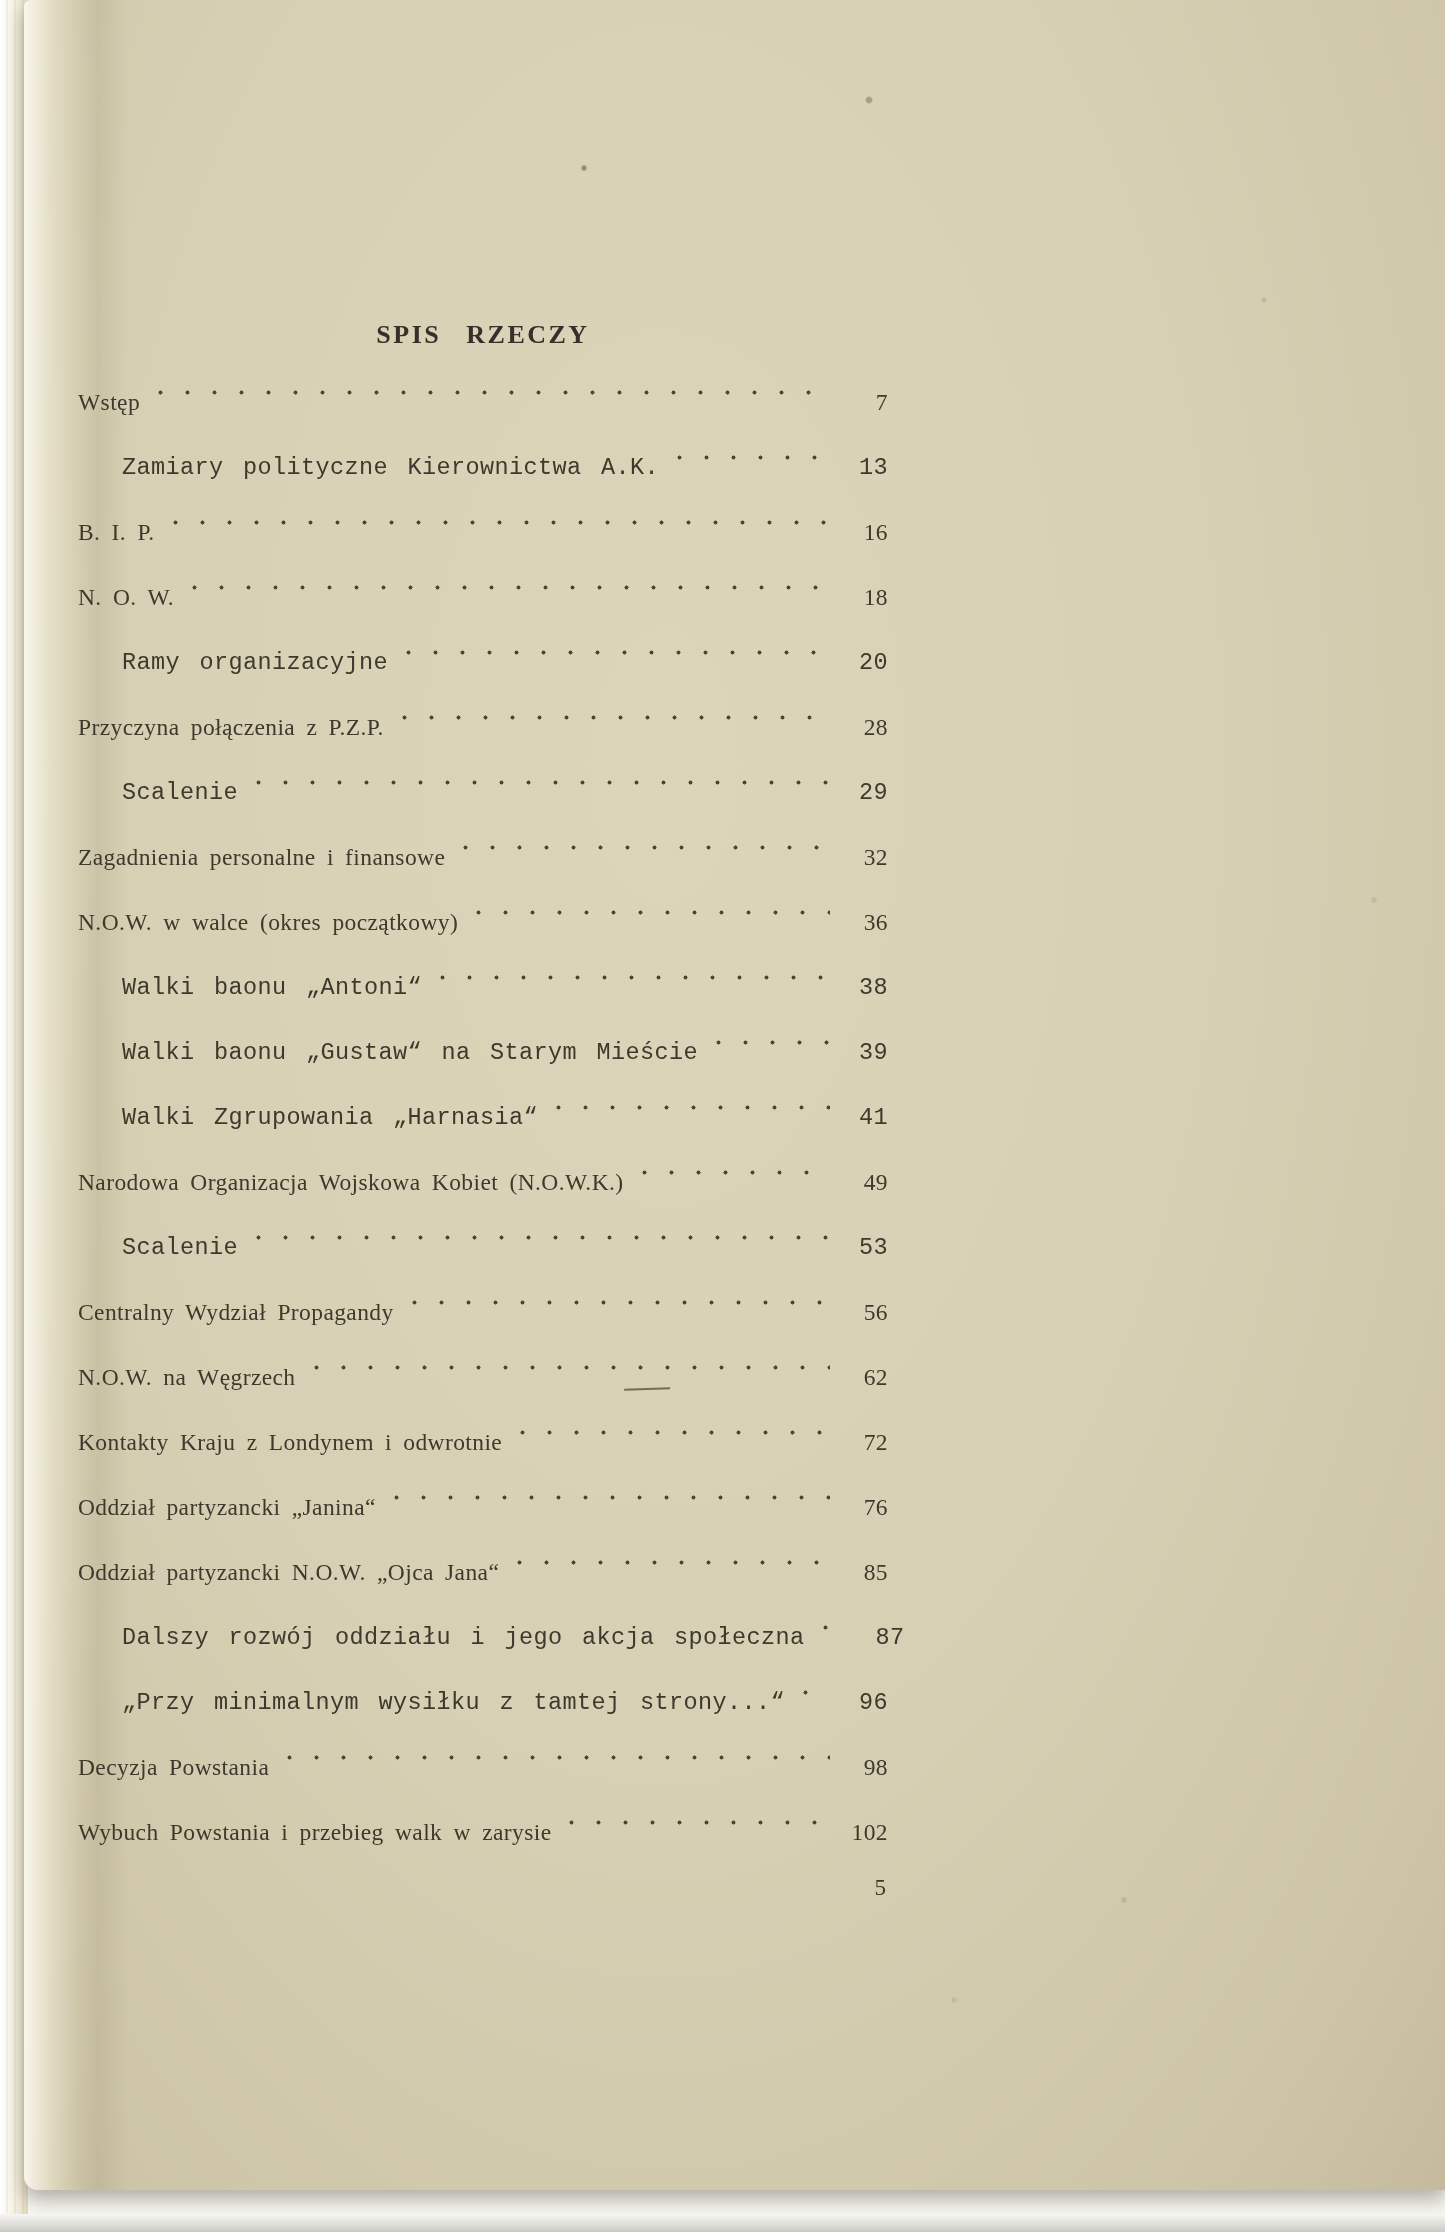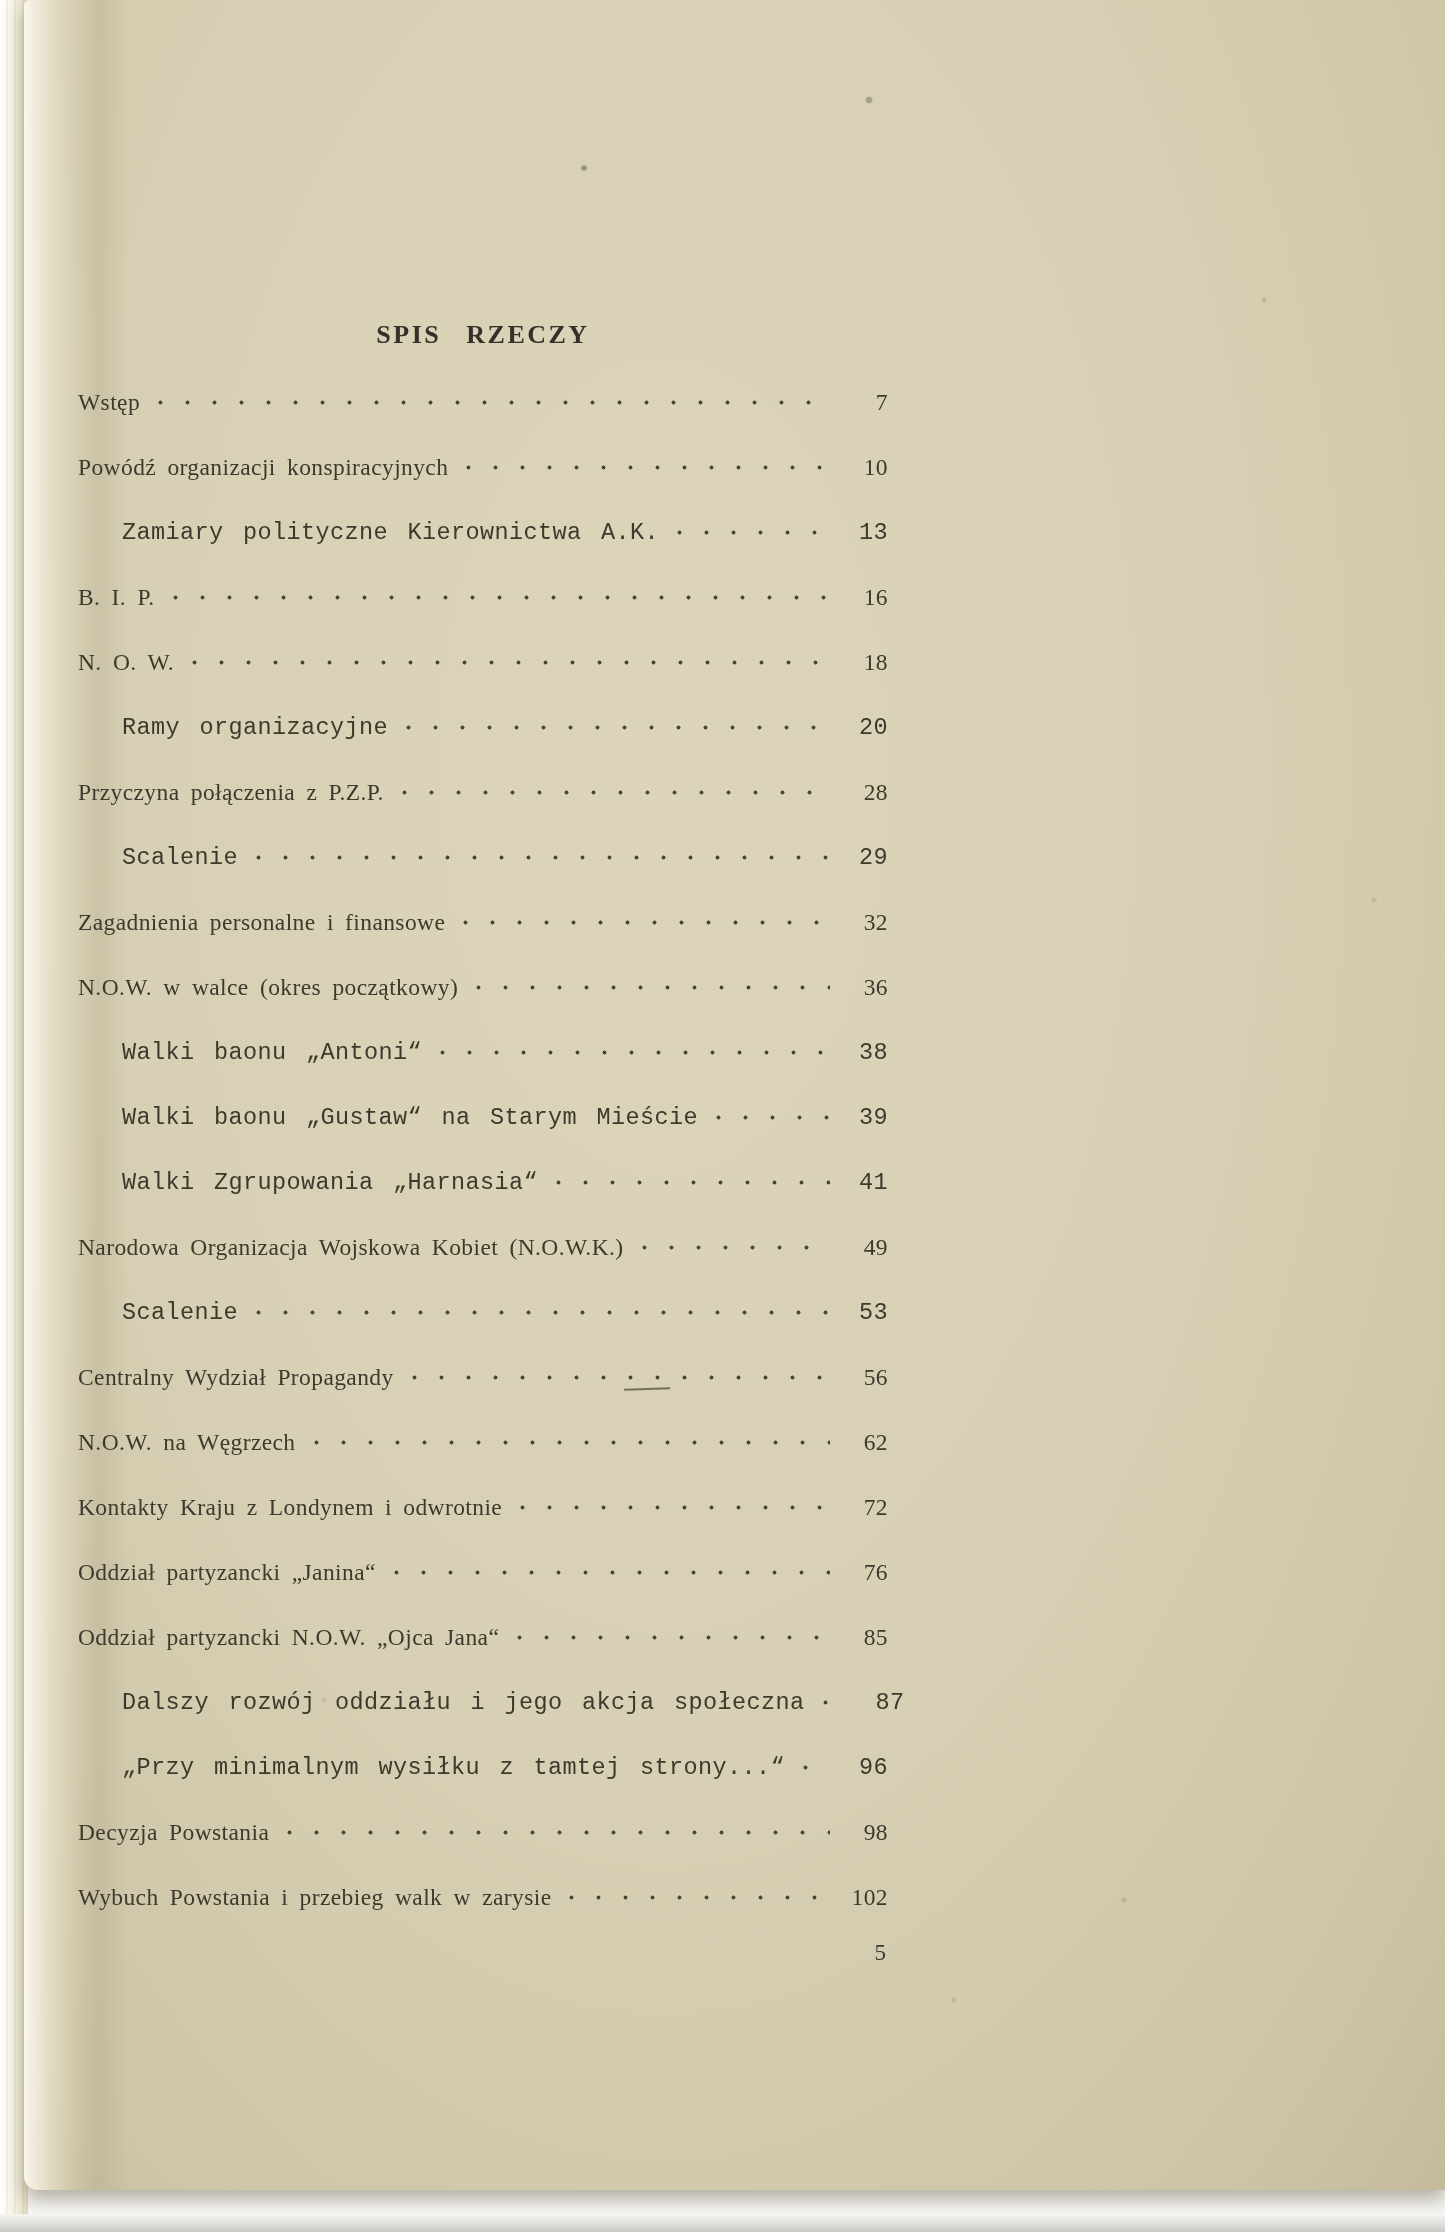--- a/index.html
+++ b/index.html
@@ -63,21 +63,21 @@
     text-align: center;
     font-weight: bold;
     font-size: 26px;
     line-height: 30px;
     letter-spacing: 2.5px;
     word-spacing: 16px;
     color: #35302a;
   }
   .row {
     display: flex;
-    align-items: center;
+    align-items: flex-start;
     font-size: 23.5px;
     line-height: 25px;
     margin-bottom: 11px;
     letter-spacing: 0.4px;
     word-spacing: 5px;
     margin-top: 40px;
   }
   .row.sub { padding-left: 44px; font-family: Liberation Mono, monospace; }
   .entry { white-space: nowrap; }
   .leader {
@@ -123,25 +123,20 @@
   <div class="page">
     <div class="spine"></div>
     <div class="toc">
       <h1 class="title">SPIS RZECZY</h1>
       <div id="toc-list">
           <div class="row">
     <span class="entry">Wstęp</span>
     <span class="leader"></span>
     <span class="pagenum">7</span>
   </div>
-          <div class="row">
-    <span class="entry">Powódź organizacji konspiracyjnych</span>
-    <span class="leader"></span>
-    <span class="pagenum">10</span>
-  </div>
           <div class="row sub">
     <span class="entry">Zamiary polityczne Kierownictwa A.K.</span>
     <span class="leader"></span>
     <span class="pagenum">13</span>
   </div>
           <div class="row">
     <span class="entry">B. I. P.</span>
     <span class="leader"></span>
     <span class="pagenum">16</span>
   </div>

